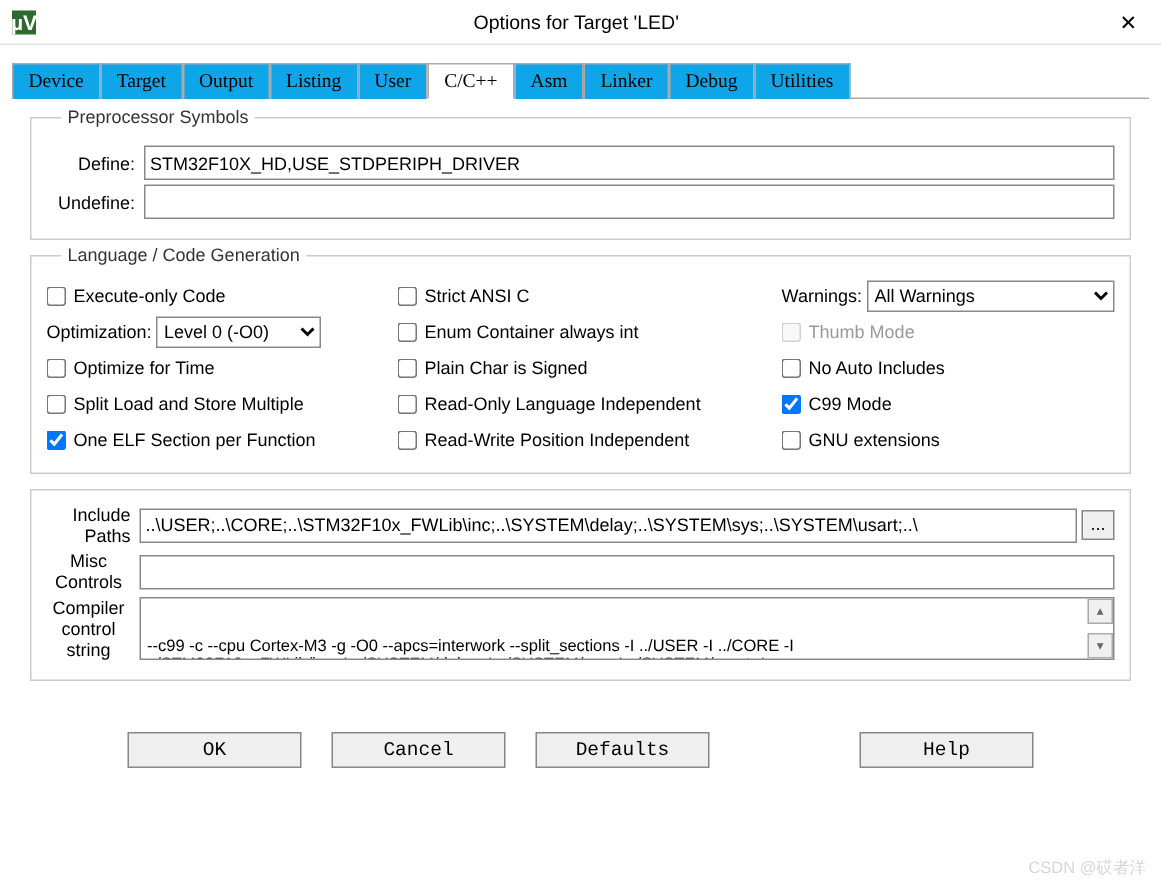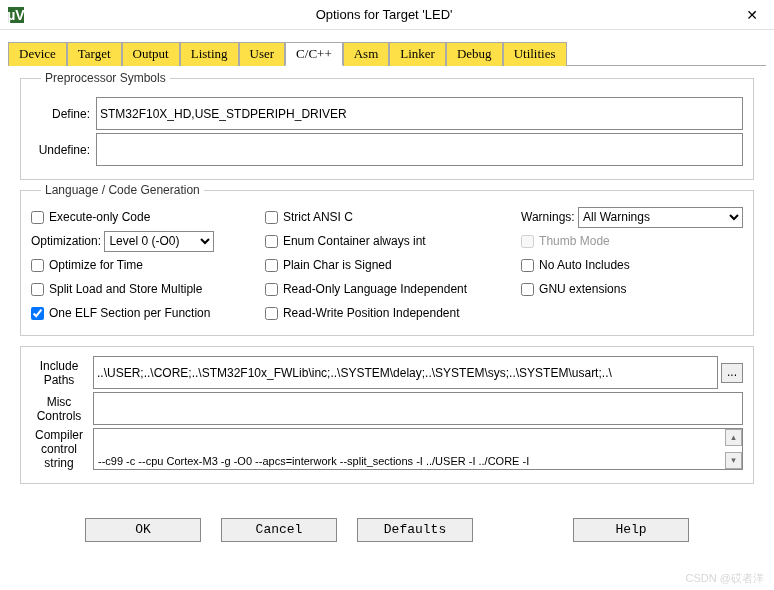--- a/index.html
+++ b/index.html
@@ -39,21 +39,21 @@
   border-bottom: 1px solid #aaa;
   font-family: "SimSun", serif;
   font-size: 13px;
 }
 .tab {
   padding: 3px 10px;
   border: 1px solid #aaa;
   border-bottom: none;
   margin-right: 0px;
   margin-bottom: -1px;
-  background: #fde047;
+  background: #0ea5e9;
   position: relative;
 }
 .tab.active {
   background: #fff;
   border-bottom: 1px solid #fff;
 }
 .panel {
   padding: 12px 20px 8px 20px;
 }
 .group {
@@ -75,21 +75,21 @@
   align-items: center;
   margin: 3px 0;
 }
 .field-label {
   width: 65px;
   text-align: right;
   padding-right: 6px;
 }
 input[type=text], .textbox {
   border: 1px solid #888;
-  height: 33px;
+  height: 23px;
   padding: 1px 3px;
   font-family: inherit;
   font-size: 12px;
   background: #fff;
 }
 input[type=checkbox] { margin: 0 5px 0 0; vertical-align: middle; }
 .cols { display: flex; }
 .col { flex: 1; padding-right: 12px; }
 .col.col2 { flex: 1.1; }
 .col.col3 { flex: 1; padding-right: 0; }
@@ -240,30 +240,34 @@
         <div class="warnings-row"><span>Warnings:</span>&nbsp;<select style="flex:1"><option>All Warnings</option></select></div>
         <div class="check-row disabled">
             <input type="checkbox" disabled="" style="">
             <span>Thumb Mode</span>
           </div>
         <div class="check-row">
             <input type="checkbox" style="">
             <span>No Auto Includes</span>
           </div>
         <div class="check-row">
+            <input type="checkbox" checked="" style="">
+            <span>C99 Mode</span>
+          </div>
+        <div class="check-row">
             <input type="checkbox" style="">
             <span>GNU extensions</span>
           </div>
       </div>
     </div>
   </div>
 
   <div class="group" style="padding-top:6px">
     <div class="row">
-      <span class="field-label" style="white-space:pre;text-align:center;width:62px">Include
+      <span class="field-label" style="white-space:pre;text-align:right;width:62px">Include
 Paths</span>
       <input type="text" style="flex: 1 1 0%;" value="..\USER;..\CORE;..\STM32F10x_FWLib\inc;..\SYSTEM\delay;..\SYSTEM\sys;..\SYSTEM\usart;..\">
       <div class="browse-btn">...</div>
     </div>
     <div class="row">
       <span class="field-label" style="white-space:pre;text-align:center;width:62px">Misc
 Controls</span>
       <input type="text" style="flex: 1 1 0%;" value="">
     </div>
     <div class="row" style="align-items:flex-start">

